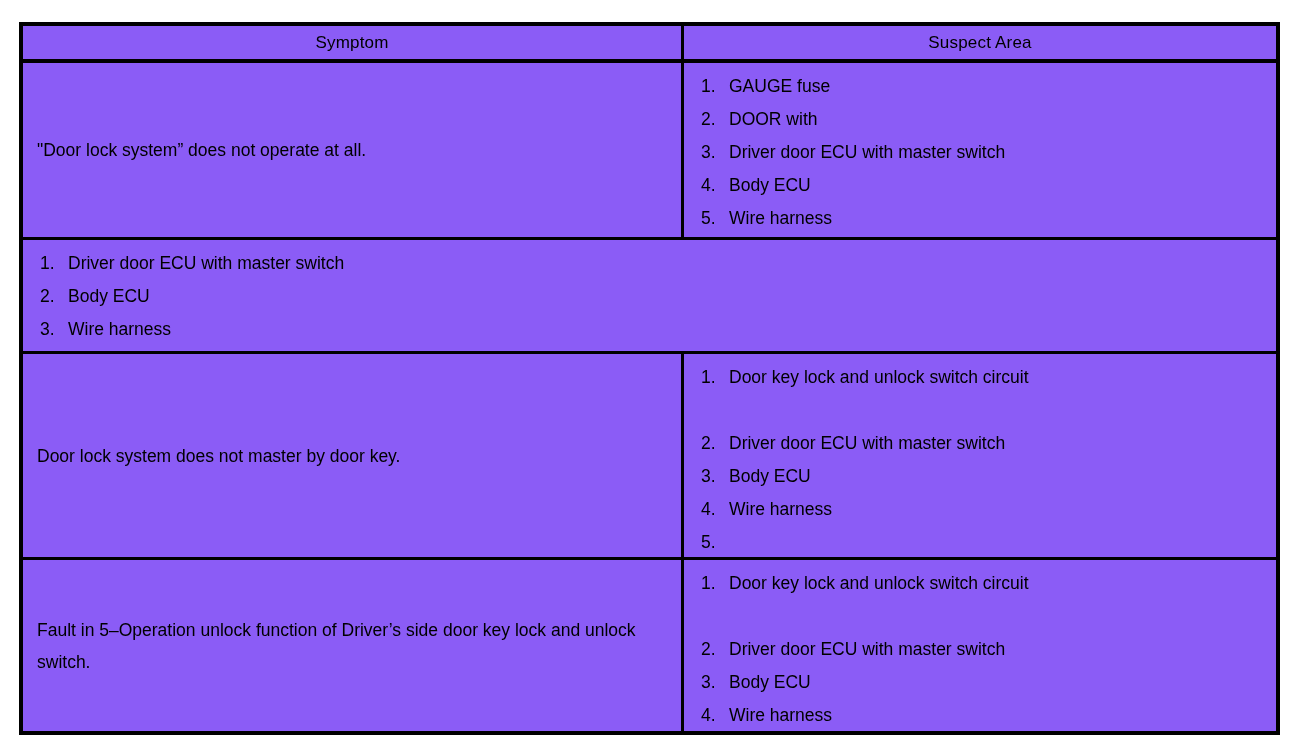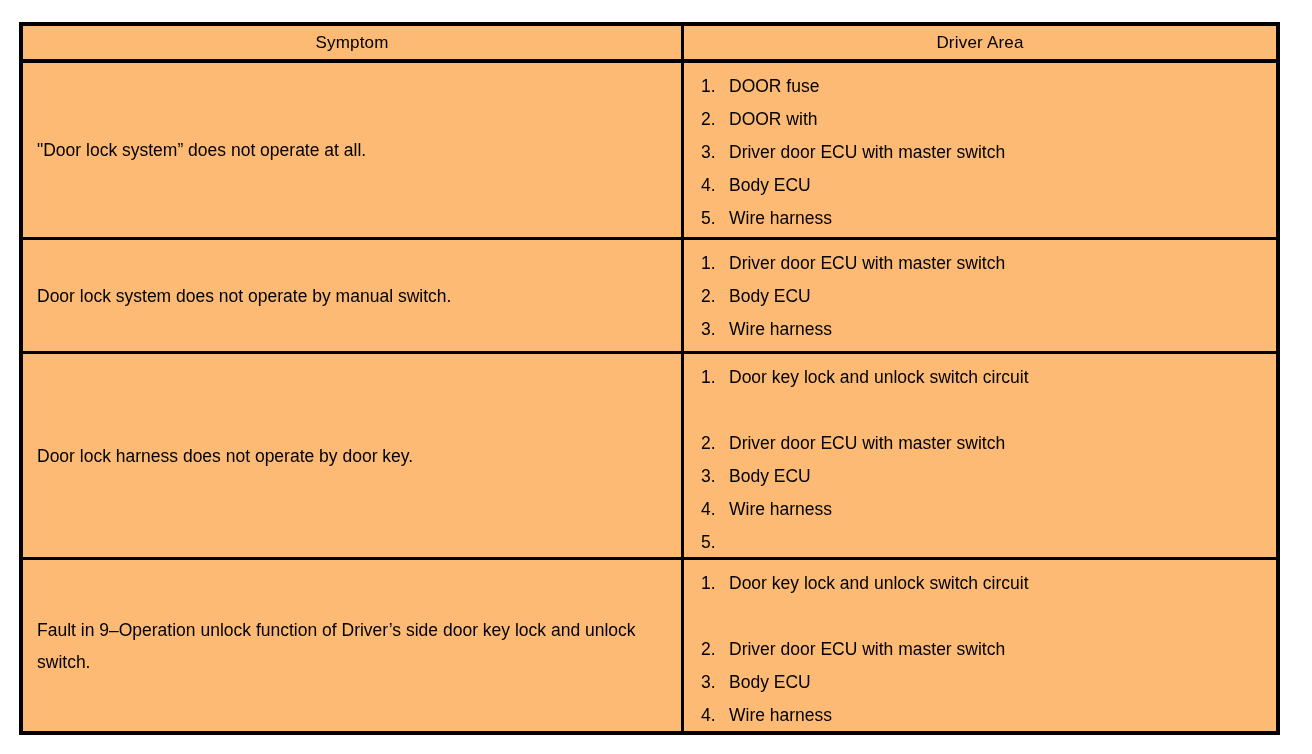--- a/index.html
+++ b/index.html
@@ -8,21 +8,21 @@
     background: #ffffff;
     font-family: "Liberation Sans", "DejaVu Sans", sans-serif;
     color: #000000;
     overflow: hidden;
   }
   .doc-table {
     position: absolute;
     left: 19px; top: 22px;
     width: 1261px;
     border: 4px solid #000000;
-    background: #fdba74;
+    background: #8b5cf6;
   }
   .row { display: flex; width: 100%; }
   .header-row { border-bottom: 4px solid #000000; }
   .data-row + .data-row { border-top: 3px solid #000000; }
 
   .sym-col {
     flex: 0 0 661px;
     border-right: 3px solid #000000;
   }
   .sus-col { flex: 1 1 auto; }
@@ -56,31 +56,31 @@
   .li .num { flex: 0 0 28px; }
   .li.gap { margin-top: 33px; }
 </style>
 </head>
 <body>
 
 <div class="doc-table">
 
   <div class="row header-row">
     <div class="sym-col header-cell">Symptom</div>
-    <div class="sus-col header-cell">Driver Area</div>
+    <div class="sus-col header-cell">Suspect Area</div>
   </div>
 
   <div class="row data-row r1">
     <div class="sym-col sym-cell cell">
       <span>"Door lock system” does not operate at all.</span>
     </div>
     <div class="sus-col sus-cell cell">
       <div class="li">
         <span class="num">1.</span>
-        <span class="txt">DOOR fuse</span>
+        <span class="txt">GAUGE fuse</span>
       </div>
       <div class="li">
         <span class="num">2.</span>
         <span class="txt">DOOR with</span>
       </div>
       <div class="li">
         <span class="num">3.</span>
         <span class="txt">Driver door ECU with master switch</span>
       </div>
       <div class="li">
@@ -88,42 +88,39 @@
         <span class="txt">Body ECU</span>
       </div>
       <div class="li">
         <span class="num">5.</span>
         <span class="txt">Wire harness</span>
       </div>
     </div>
   </div>
 
   <div class="row data-row r2">
-    <div class="sym-col sym-cell cell">
-      <span>Door lock system does not operate by manual switch.</span>
-    </div>
     <div class="sus-col sus-cell cell">
       <div class="li">
         <span class="num">1.</span>
         <span class="txt">Driver door ECU with master switch</span>
       </div>
       <div class="li">
         <span class="num">2.</span>
         <span class="txt">Body ECU</span>
       </div>
       <div class="li">
         <span class="num">3.</span>
         <span class="txt">Wire harness</span>
       </div>
     </div>
   </div>
 
   <div class="row data-row r3">
     <div class="sym-col sym-cell cell">
-      <span>Door lock harness does not operate by door key.</span>
+      <span>Door lock system does not master by door key.</span>
     </div>
     <div class="sus-col sus-cell cell">
       <div class="li">
         <span class="num">1.</span>
         <span class="txt">Door key lock and unlock switch circuit</span>
       </div>
       <div class="li gap">
         <span class="num">2.</span>
         <span class="txt">Driver door ECU with master switch</span>
       </div>
@@ -136,21 +133,21 @@
         <span class="txt">Wire harness</span>
       </div>
       <div class="li">
         <span class="num">5.</span>
       </div>
     </div>
   </div>
 
   <div class="row data-row r4">
     <div class="sym-col sym-cell cell">
-      <span>Fault in 9–Operation unlock function of Driver’s side door key lock and unlock switch.</span>
+      <span>Fault in 5–Operation unlock function of Driver’s side door key lock and unlock switch.</span>
     </div>
     <div class="sus-col sus-cell cell">
       <div class="li">
         <span class="num">1.</span>
         <span class="txt">Door key lock and unlock switch circuit</span>
       </div>
       <div class="li gap">
         <span class="num">2.</span>
         <span class="txt">Driver door ECU with master switch</span>
       </div>

